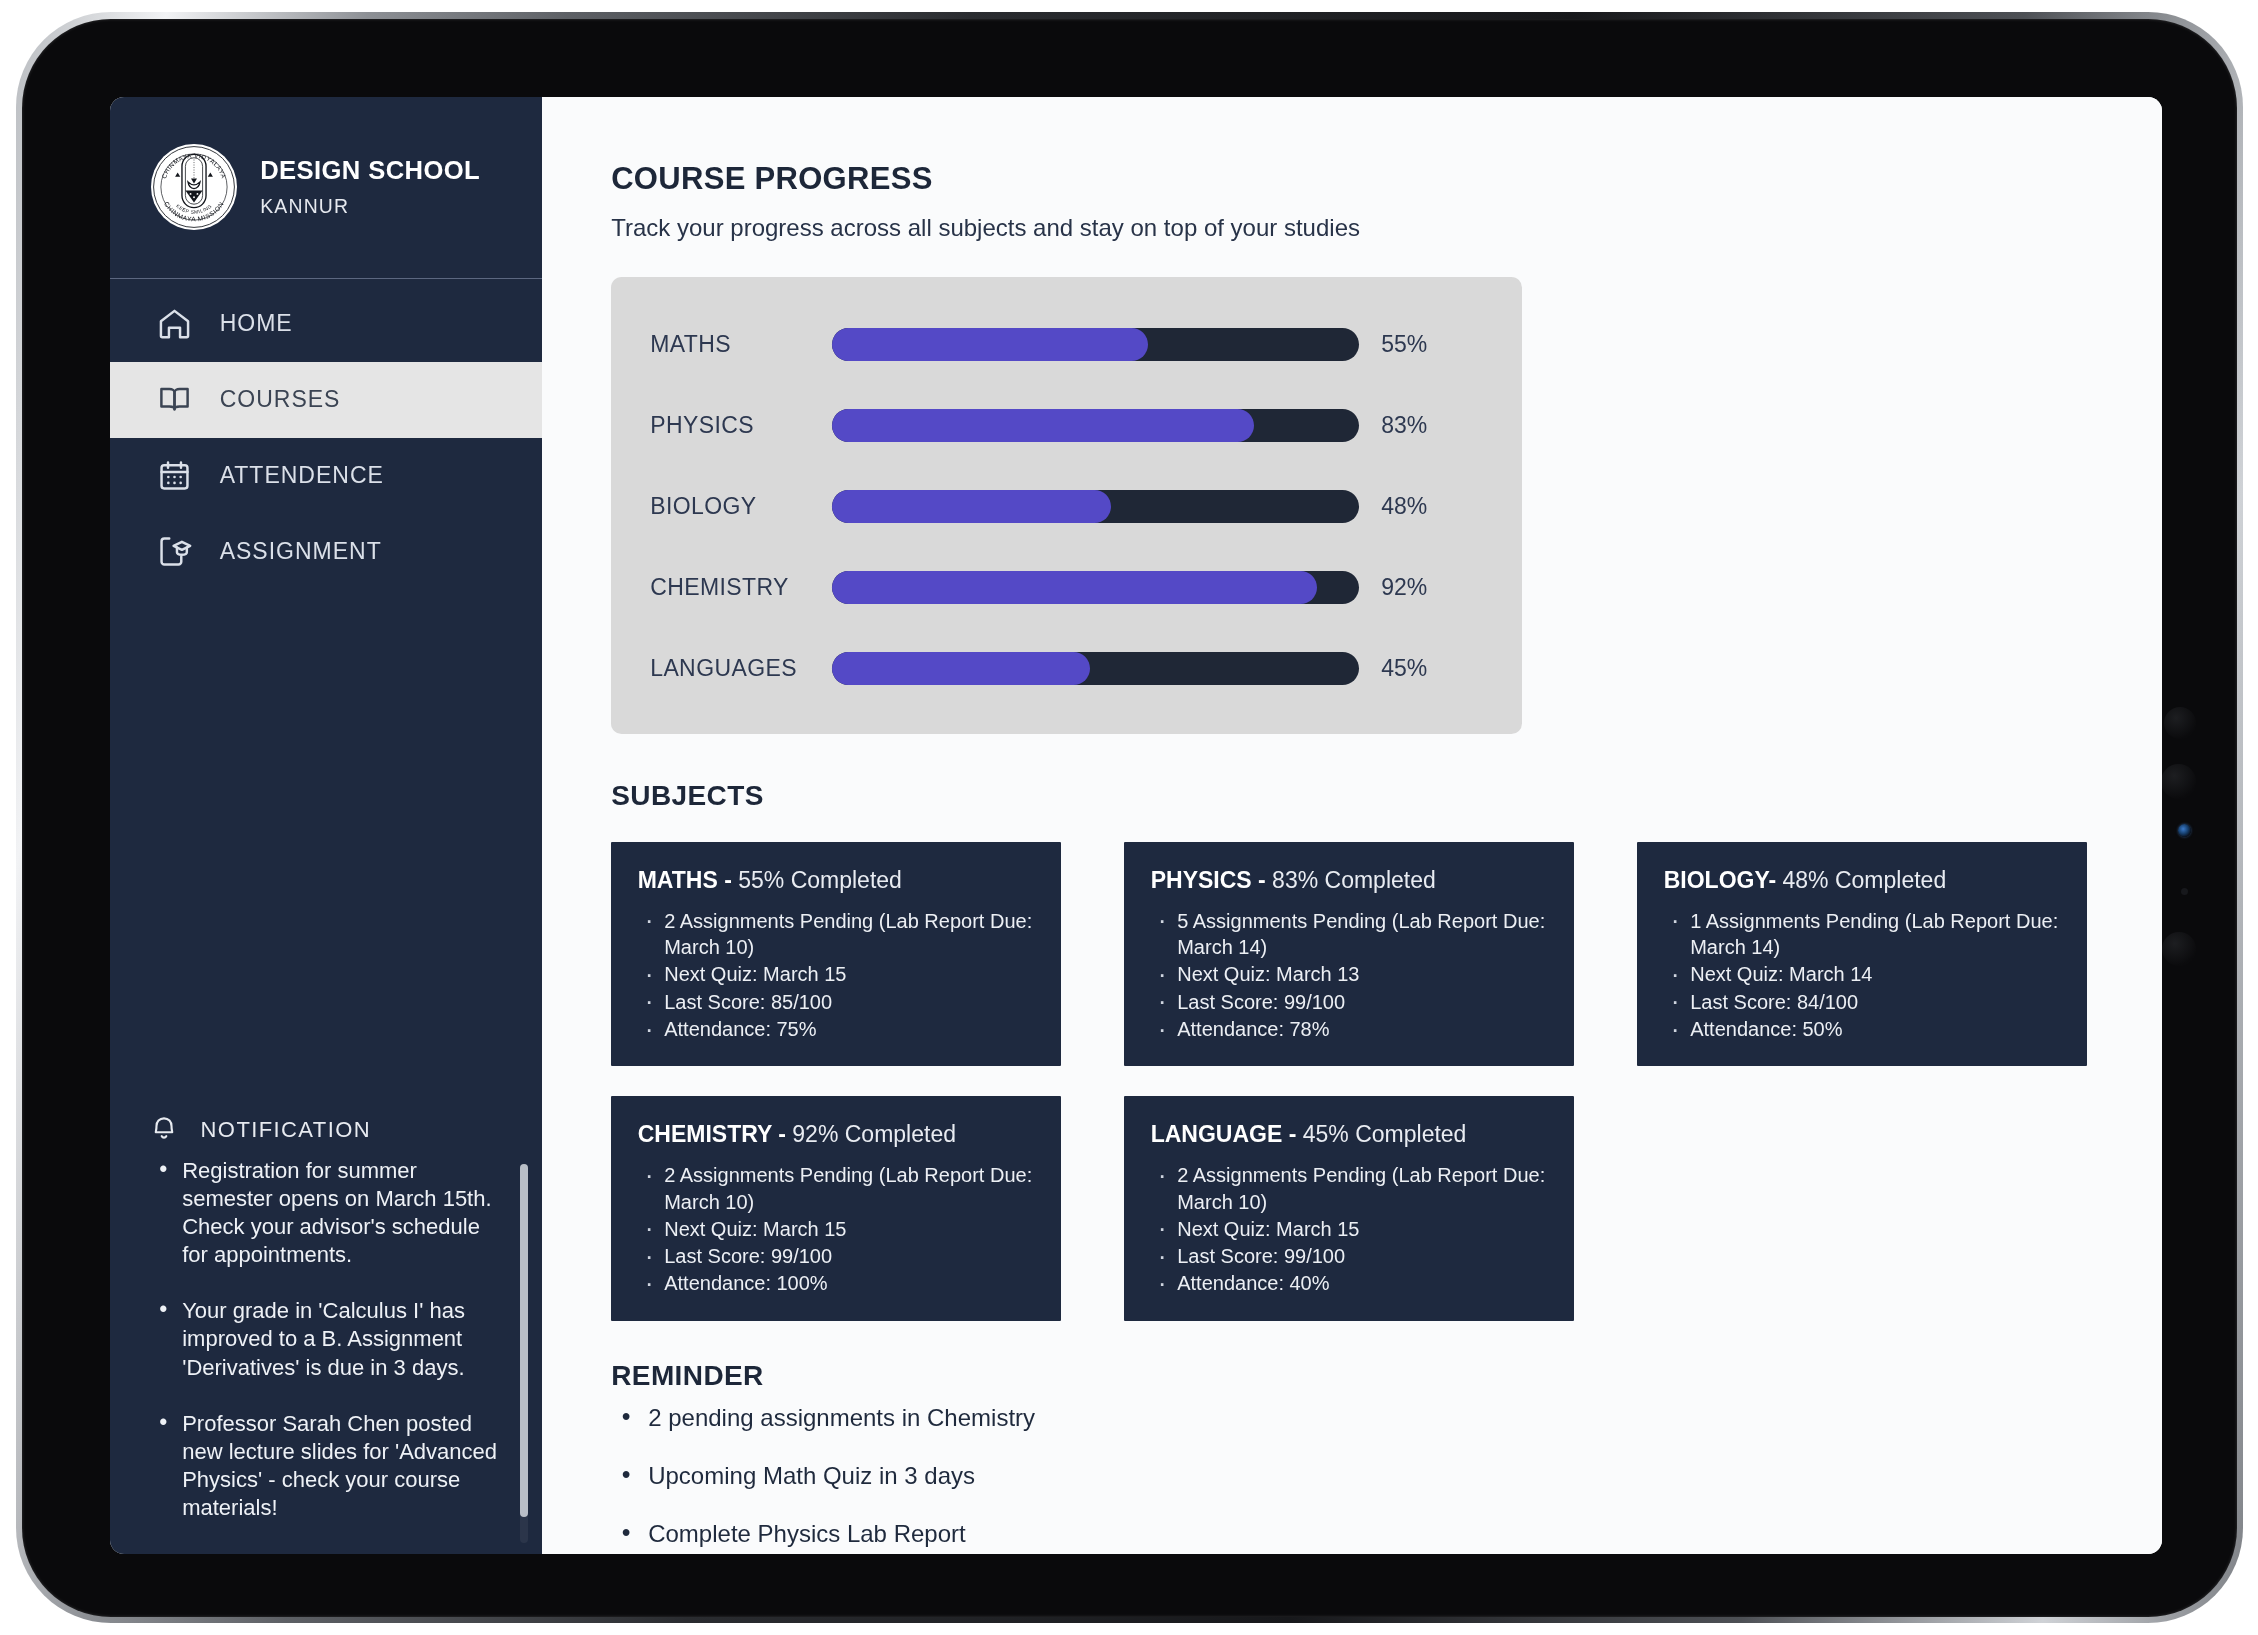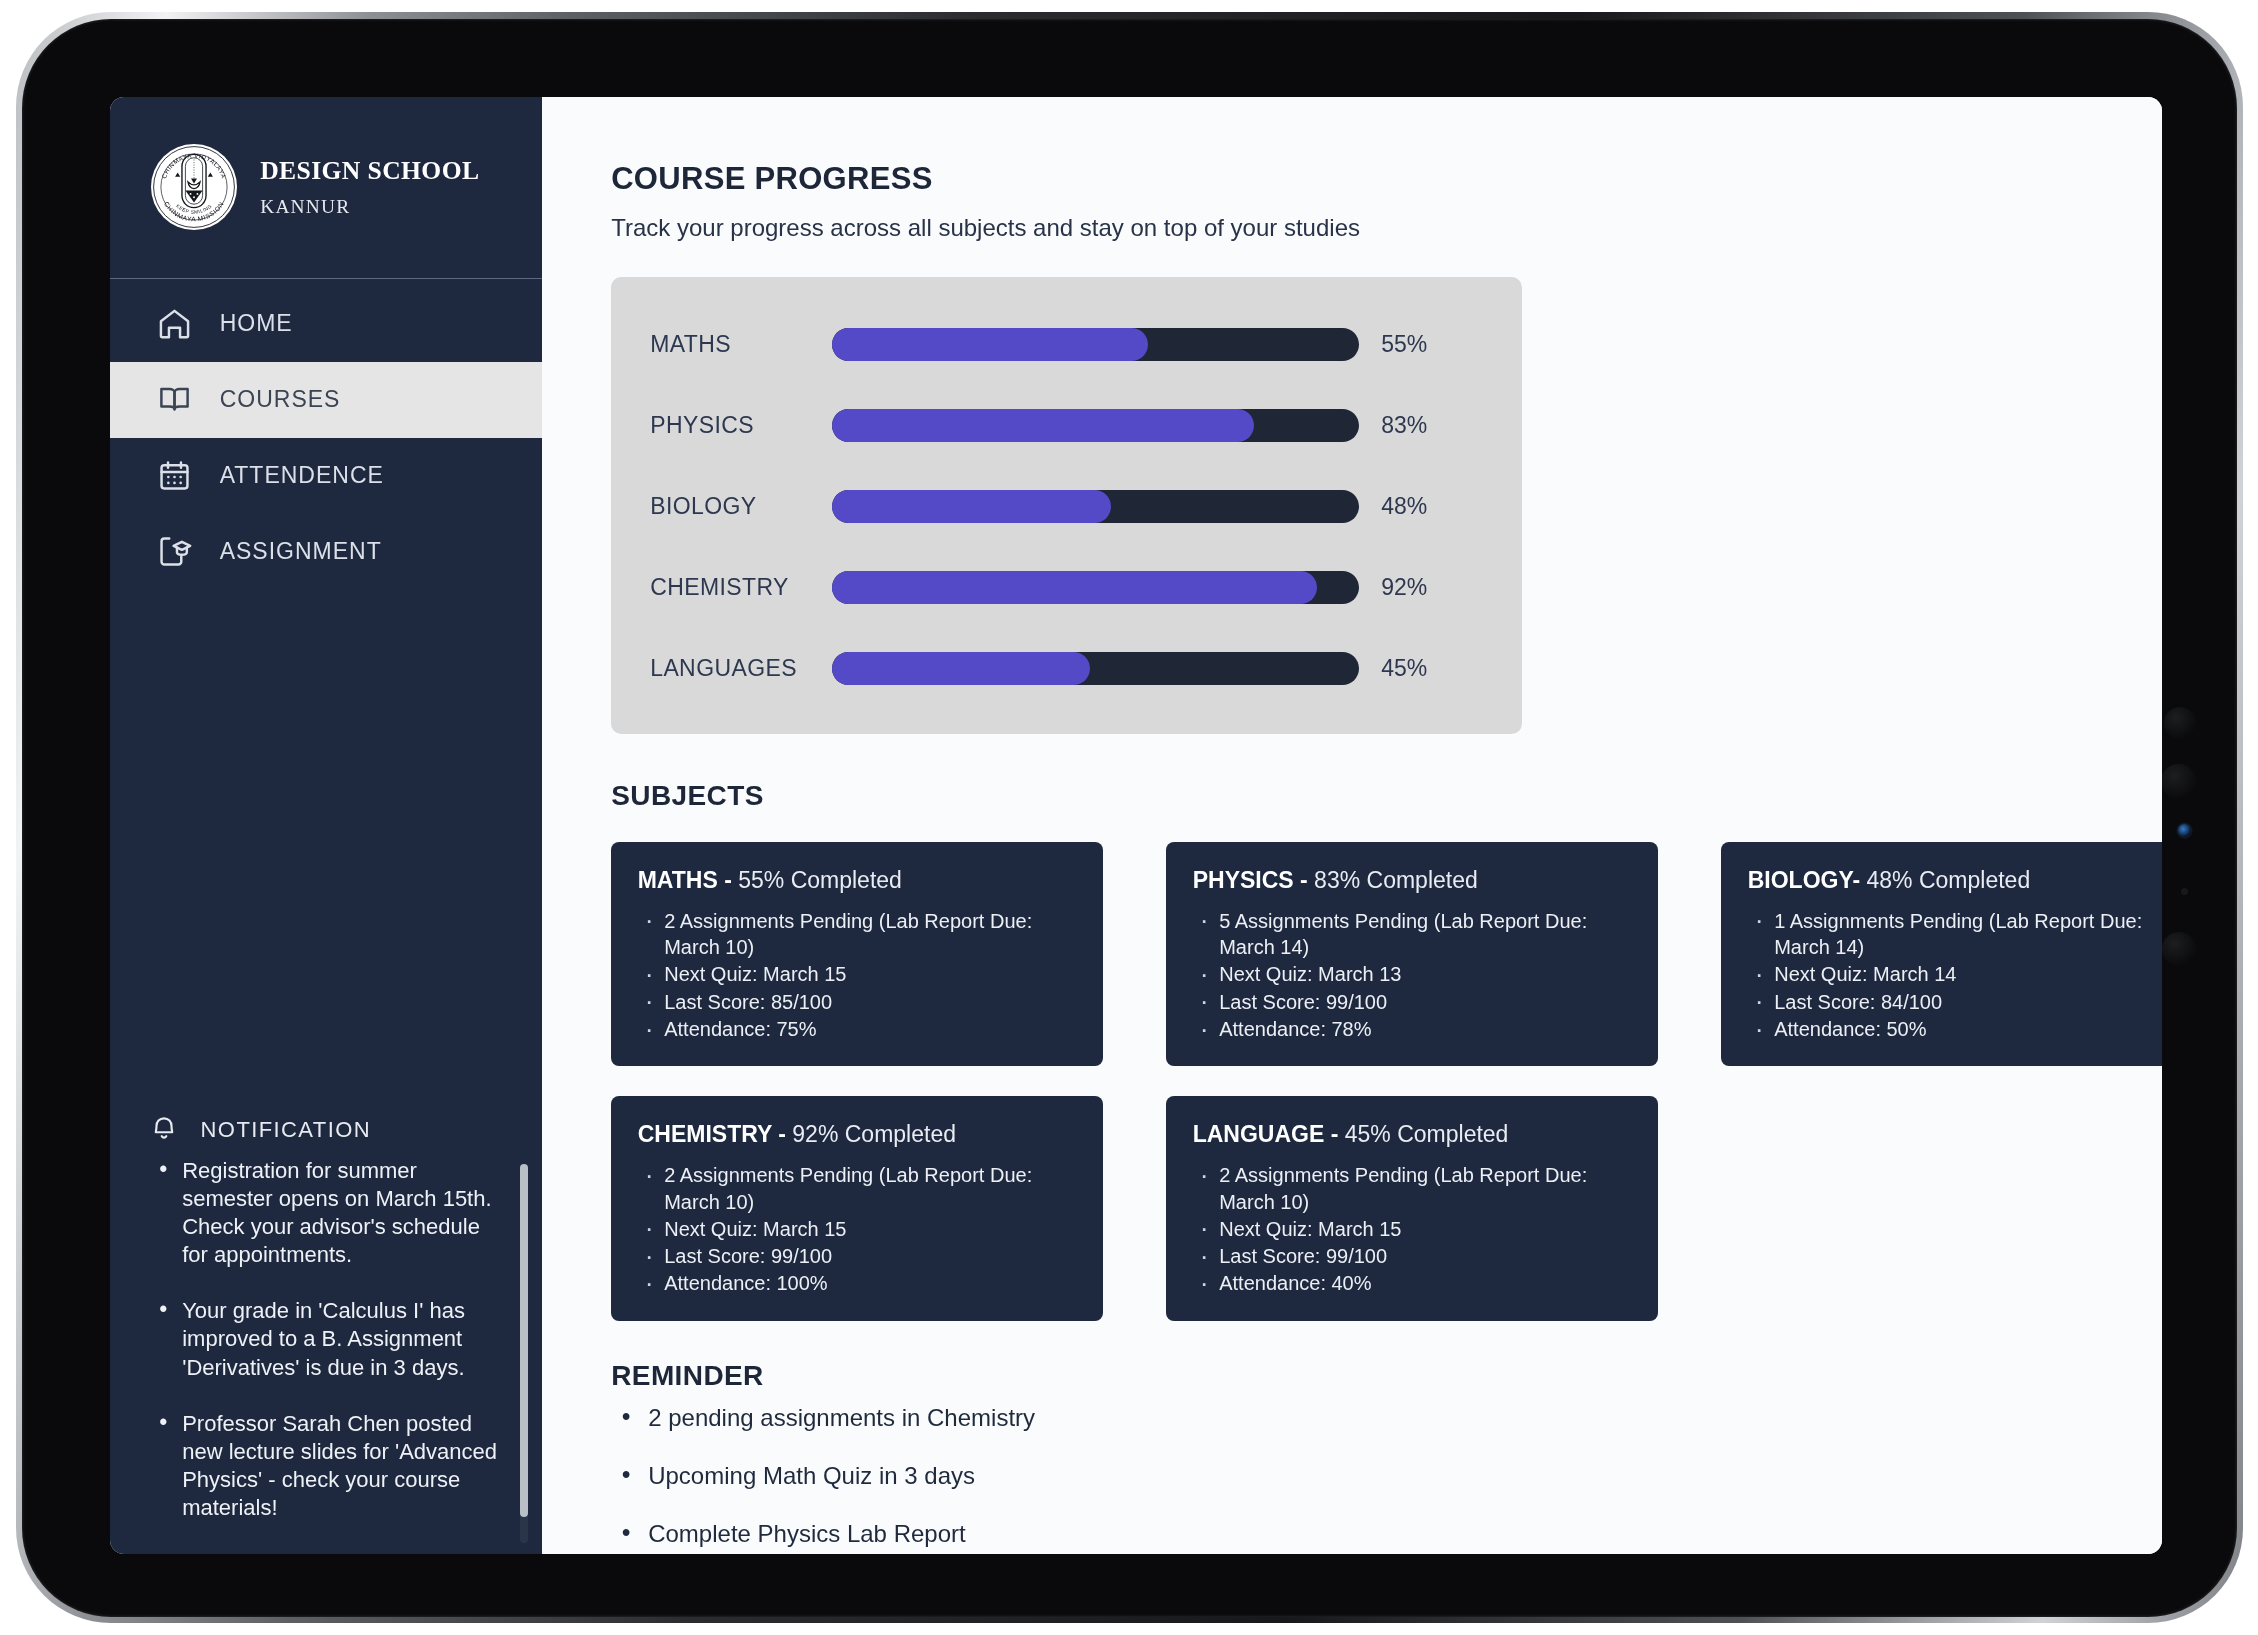--- a/index.html
+++ b/index.html
@@ -51,21 +51,21 @@
   }
   #brand{
     height:182px; display:flex; align-items:center; gap:23px;
     padding:0 0 0 41px; border-bottom:0.9px solid #5c6780;
   }
   #seal{
     width:86px; height:86px; border-radius:50%; background:#fff;
     position:relative; flex:0 0 86px; overflow:hidden;
   }
   #seal svg{ position:absolute; inset:0; }
-  .brand-text{ display:flex; flex-direction:column; gap:10px;font-family:Liberation Serif, serif; }
+  .brand-text{ display:flex; flex-direction:column; gap:10px; }
   #brand-title{ color:#fff; font-size:25.6px; font-weight:bold; letter-spacing:0.4px; }
   #brand-sub{ color:#e6e9ef; font-size:19.4px; letter-spacing:1.2px; }
 
   #nav{ padding-top:7px; }
   .nav-item{
     height:76px; display:flex; align-items:center; gap:26.5px;
     padding-left:46px; color:#dbe0e9; font-size:23px; letter-spacing:1px;
     cursor:pointer;
   }
   .nav-item.active{ background:#e5e5e5; color:#3b4453; }
@@ -115,21 +115,21 @@
   }
   .prog-fill{
     position:absolute; left:0; top:0; height:33px; border-radius:17.6px; background:#5449c6;
   }
   .prog-pct{ margin-left:22px; font-size:23px; color:#2d3850; }
 
   #subjects-title{ margin-top:46px; font-size:28px; font-weight:bold; color:#1d2739; letter-spacing:0.4px; }
 
   .card-grid{ display:flex; gap:63px; margin-top:30px; }
   .subject-card{
-    width:492px; background:#1e293f; border-radius:8px; padding:25px 26.5px 23px 26.5px;
+    width:450px; background:#1e293f; border-radius:1px; padding:25px 26.5px 23px 26.5px;
     color:#fff; min-height:187px;
   }
   .card-title{ font-size:23px; margin-bottom:14px; }
   .card-title b{ font-weight:bold; }
   .card-title span{ font-weight:normal; color:#e9ecf2; }
   .card-list{ list-style:none; padding-left:26.5px; }
   .card-list li{
     font-size:20px; line-height:1.32; color:#eceff4; position:relative; margin-bottom:0.9px;
   }
   .card-list li::before{

